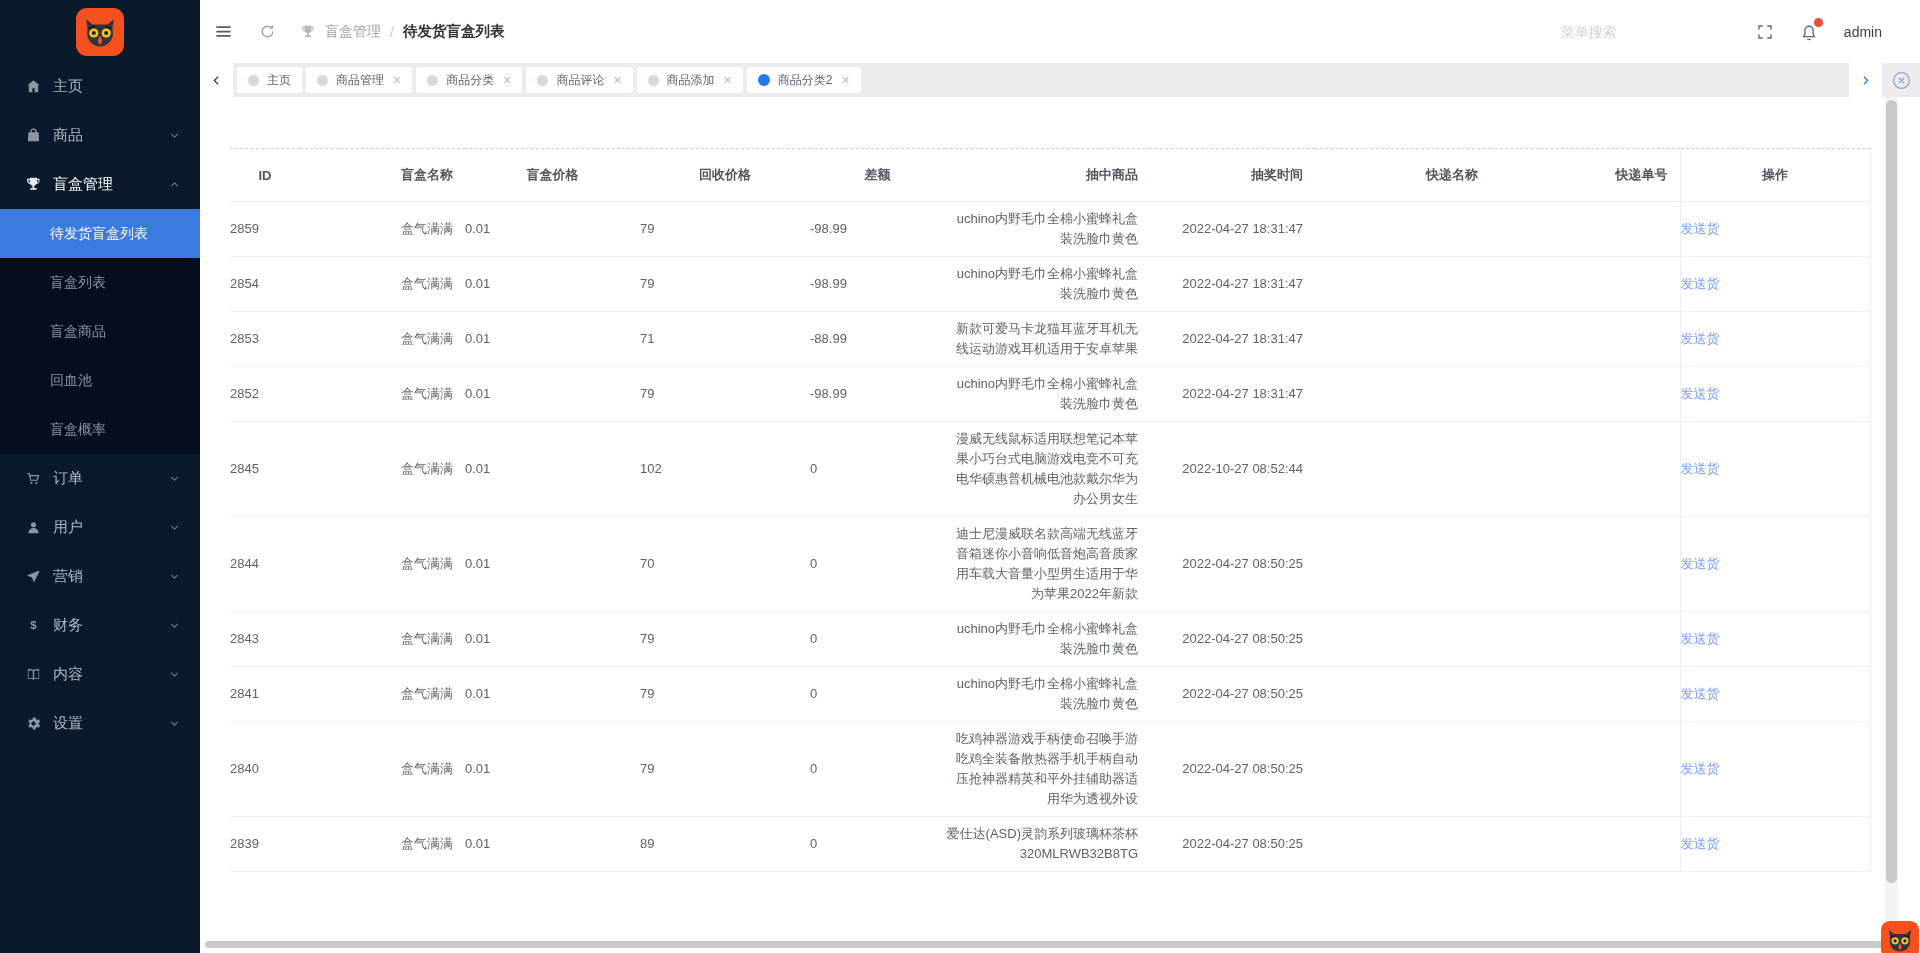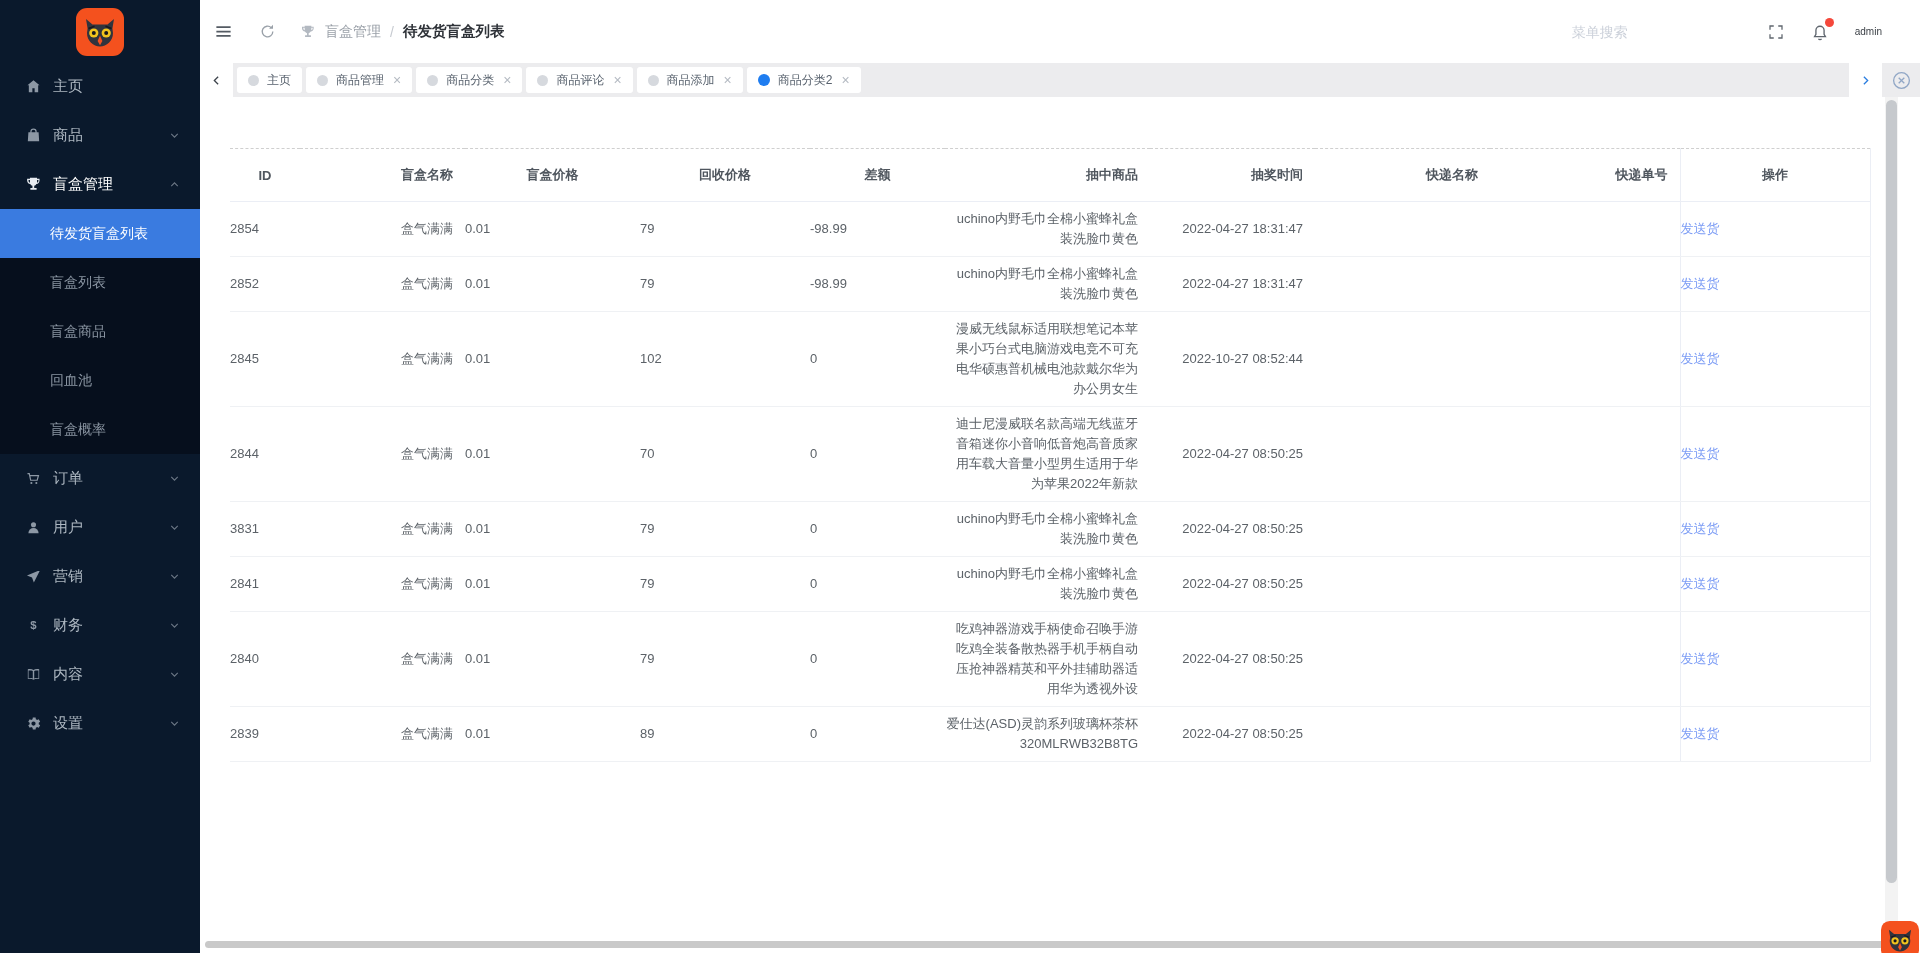--- a/index.html
+++ b/index.html
@@ -29,21 +29,21 @@
   .crumb-section{font-size:14px;color:#9aa0a8;cursor:pointer;}
   .crumb-sep{font-size:14px;color:#c6cad0;}
   .crumb-page{font-size:14.5px;color:#2e3238;font-weight:bold;}
   .top-right{margin-left:auto;display:flex;align-items:center;gap:25px;padding-right:38px;}
   .menu-search{border:none;outline:none;width:168px;font-size:14px;color:#666;background:transparent;}
   .menu-search::placeholder{color:#ccd1da;}
   .fs-ic{width:18px;height:18px;color:#5f666e;cursor:pointer;}
   .bell-wrap{position:relative;cursor:pointer;display:inline-block;width:20px;height:22px;}
   .bell-ic{width:20px;height:22px;color:#5f666e;}
   .badge{position:absolute;top:-3px;right:-4px;width:9px;height:9px;border-radius:50%;background:var(--badge-red);}
-  .admin{font-size:10px;color:#3a3f45;cursor:pointer;}
+  .admin{font-size:14px;color:#3a3f45;cursor:pointer;}
 
   
   .tabbar{position:absolute;left:200px;top:63px;right:0;height:34px;background:#ececee;display:flex;align-items:center;z-index:3;}
   .tab-nav{flex:none;width:33px;height:34px;background:#fff;border:none;display:flex;align-items:center;justify-content:center;cursor:pointer;padding:0;}
   .tab-nav svg{width:13px;height:13px;}
   .tab-nav.prev{color:#3c434b;margin-right:4px;}
   .tab-nav.next{color:#2a7de0;margin-left:4px;}
   .tabs{flex:1;display:flex;align-items:center;gap:4px;overflow:hidden;height:34px;}
   .tab{flex:none;height:26px;background:#fff;border-radius:3px;display:inline-flex;align-items:center;gap:8px;padding:0 11px;font-size:12px;color:#56606c;cursor:pointer;}
   .tab .dot{width:11px;height:11px;border-radius:50%;background:#d6d9de;flex:none;}
@@ -281,49 +281,73 @@
           <th class="ac">回收价格</th>
           <th class="ac">差额</th>
           <th class="al">抽中商品</th>
           <th class="al">抽奖时间</th>
           <th class="al">快递名称</th>
           <th class="al">快递单号</th>
           <th class="ac col-op">操作</th>
         </tr>
       </thead>
     <tbody id="tbody">
-
-  <tr>
-    <td class="ac">2854</td>
+  <tr>
+    <td class="ac">2859</td>
     <td class="al">盒气满满</td>
     <td class="ac">0.01</td>
     <td class="ac">79</td>
     <td class="ac">-98.99</td>
     <td class="al c-prod">uchino内野毛巾全棉小蜜蜂礼盒装洗脸巾黄色</td>
     <td class="al">2022-04-27 18:31:47</td>
     <td class="al"></td>
     <td class="al"></td>
     <td class="ac col-op"><a class="send-link">发送货</a></td>
   </tr>
 
-
-  <tr>
-    <td class="ac">2852</td>
+  <tr>
+    <td class="ac">2854</td>
     <td class="al">盒气满满</td>
     <td class="ac">0.01</td>
     <td class="ac">79</td>
     <td class="ac">-98.99</td>
     <td class="al c-prod">uchino内野毛巾全棉小蜜蜂礼盒装洗脸巾黄色</td>
     <td class="al">2022-04-27 18:31:47</td>
     <td class="al"></td>
     <td class="al"></td>
     <td class="ac col-op"><a class="send-link">发送货</a></td>
   </tr>
 
   <tr>
+    <td class="ac">2853</td>
+    <td class="al">盒气满满</td>
+    <td class="ac">0.01</td>
+    <td class="ac">71</td>
+    <td class="ac">-88.99</td>
+    <td class="al c-prod">新款可爱马卡龙猫耳蓝牙耳机无线运动游戏耳机适用于安卓苹果</td>
+    <td class="al">2022-04-27 18:31:47</td>
+    <td class="al"></td>
+    <td class="al"></td>
+    <td class="ac col-op"><a class="send-link">发送货</a></td>
+  </tr>
+
+  <tr>
+    <td class="ac">2852</td>
+    <td class="al">盒气满满</td>
+    <td class="ac">0.01</td>
+    <td class="ac">79</td>
+    <td class="ac">-98.99</td>
+    <td class="al c-prod">uchino内野毛巾全棉小蜜蜂礼盒装洗脸巾黄色</td>
+    <td class="al">2022-04-27 18:31:47</td>
+    <td class="al"></td>
+    <td class="al"></td>
+    <td class="ac col-op"><a class="send-link">发送货</a></td>
+  </tr>
+
+  <tr>
     <td class="ac">2845</td>
     <td class="al">盒气满满</td>
     <td class="ac">0.01</td>
     <td class="ac">102</td>
     <td class="ac">0</td>
     <td class="al c-prod">漫威无线鼠标适用联想笔记本苹果小巧台式电脑游戏电竞不可充电华硕惠普机械电池款戴尔华为办公男女生</td>
     <td class="al">2022-10-27 08:52:44</td>
     <td class="al"></td>
     <td class="al"></td>
     <td class="ac col-op"><a class="send-link">发送货</a></td>
@@ -336,21 +360,21 @@
     <td class="ac">70</td>
     <td class="ac">0</td>
     <td class="al c-prod">迪士尼漫威联名款高端无线蓝牙音箱迷你小音响低音炮高音质家用车载大音量小型男生适用于华为苹果2022年新款</td>
     <td class="al">2022-04-27 08:50:25</td>
     <td class="al"></td>
     <td class="al"></td>
     <td class="ac col-op"><a class="send-link">发送货</a></td>
   </tr>
 
   <tr>
-    <td class="ac">3831</td>
+    <td class="ac">2843</td>
     <td class="al">盒气满满</td>
     <td class="ac">0.01</td>
     <td class="ac">79</td>
     <td class="ac">0</td>
     <td class="al c-prod">uchino内野毛巾全棉小蜜蜂礼盒装洗脸巾黄色</td>
     <td class="al">2022-04-27 08:50:25</td>
     <td class="al"></td>
     <td class="al"></td>
     <td class="ac col-op"><a class="send-link">发送货</a></td>
   </tr>

